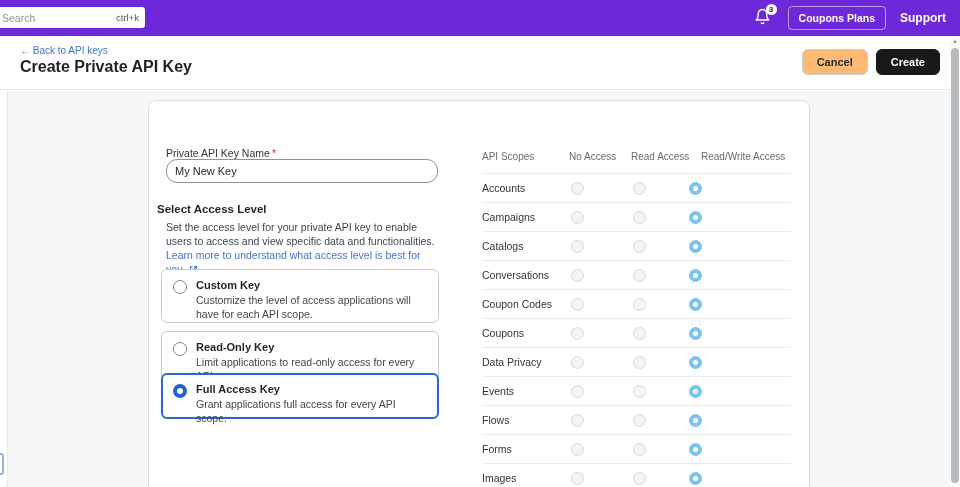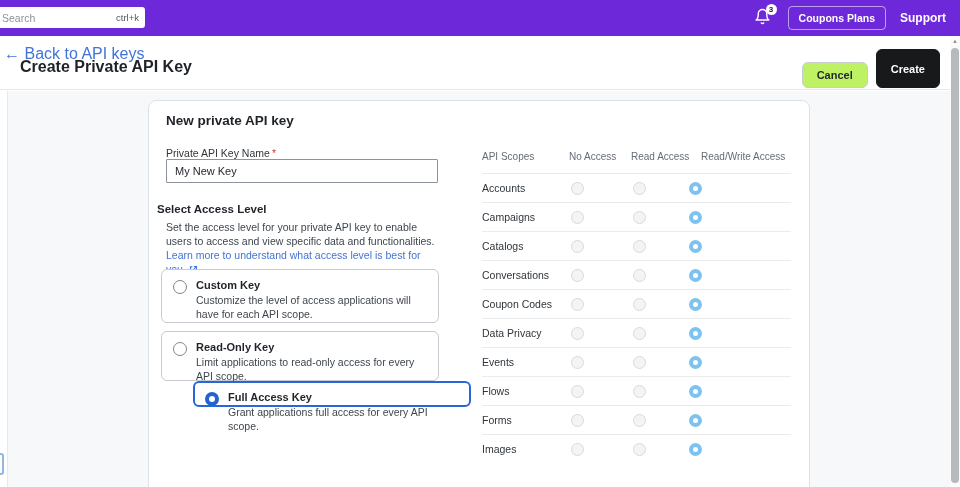--- a/index.html
+++ b/index.html
@@ -16,43 +16,43 @@
   .bell-wrap { position:relative; width:20px; height:20px; }
   .badge { position:absolute; top:-4px; right:-3px; width:11px; height:11px; background:#ffffff; color:#17191b;
     border-radius:50%; font-size:8px; font-weight:bold; display:flex; align-items:center; justify-content:center; }
   .account-plans-btn { border:1px solid rgba(255,255,255,0.55); border-radius:4px; color:#ffffff;
     font-size:10.5px; font-weight:bold; padding:5px 10px; background:transparent; cursor:pointer; }
   .support-link { color:#ffffff; font-size:12px; font-weight:bold; cursor:pointer; }
 
   
   .page-header { position:absolute; left:0; top:36px; width:960px; height:54px; background:#ffffff;
     border-bottom:1px solid #e6e8ea; z-index:4; }
-  .back-link { position:absolute; left:4px; top:9px; color:#4273d6; font-size:16px; cursor:pointer; }
+  .back-link { position:absolute; left:20px; top:9px; color:#4273d6; font-size:10px; cursor:pointer; }
   .page-title { position:absolute; left:20px; top:22px; color:#1f2328; font-size:16px; font-weight:bold; }
   .header-actions { position:absolute; right:20px; top:13px; display:flex; gap:8px; }
   .btn { border-radius:6px; font-size:11px; font-weight:bold; padding:6px 14px; cursor:pointer; }
-  .btn-cancel { background:#bef264; border:1px solid #c8cdd3; color:#24292f;margin-top:13px; }
+  .btn-cancel { background:#fdba74; border:1px solid #c8cdd3; color:#24292f; }
   .btn-create { background:#17191b; border:1px solid #17191b; color:#ffffff; }
 
   
   .content { position:absolute; left:0; top:91px; width:960px; height:396px; background:#f7f8f9; }
   .left-strip { position:absolute; left:0; top:91px; width:8px; height:396px; background:#ffffff;
     border-right:1px solid #e6e8ea; z-index:2; }
   .left-sliver { position:absolute; left:-4px; bottom:12px; width:8px; height:22px; background:#ffffff;
     border:2px solid #91b6e0; border-radius:3px; z-index:3; }
 
   
   .card { position:absolute; left:148px; top:100px; width:662px; height:400px; background:#ffffff;
     border:1px solid #dde1e6; border-radius:8px; }
   .card-title { position:absolute; left:17px; top:12px; font-size:13.5px; font-weight:bold; color:#1f2328; }
 
   .field-label { position:absolute; left:17px; top:46px; font-size:10.5px; color:#2f353b; }
   .required { color:#cf3a30; margin-left:2px; }
   .name-input { position:absolute; left:17px; top:58px; width:272px; height:24px; border:1px solid #8d939a;
-    border-radius:1px; font-size:11px; color:#24292f; padding:0 8px; font-family:"Liberation Sans", sans-serif; }
+    border-radius:11px; font-size:11px; color:#24292f; padding:0 8px; font-family:"Liberation Sans", sans-serif; }
 
   .section-title { position:absolute; left:8px; top:102px; font-size:11.5px; font-weight:bold; color:#1f2328; }
   .section-desc { position:absolute; left:17px; top:119px; width:277px; font-size:10.5px; line-height:14px; color:#3f464e; }
   .inline-link { color:#4273d6; cursor:pointer; }
   .ext-icon { display:inline-block; vertical-align:-1px; }
 
   .option-card { position:absolute; left:12px; width:278px; background:#ffffff; border:1px solid #c6cbd1;
     border-radius:6px; padding:8px 12px 8px 34px; cursor:pointer; }
   .option-card.selected { border:2px solid #2b66d9; padding:7px 11px 7px 33px; }
   .opt-radio { position:absolute; left:11px; top:10px; width:14px; height:14px; border-radius:50%;
@@ -113,21 +113,20 @@
       <button class="btn btn-create">Create</button>
     </div>
   </div>
 
   <div class="content"></div>
   <div class="left-strip">
     <div class="left-sliver"></div>
   </div>
 
   <div class="card">
-    <div class="card-title">New private API key</div>
 
     <div class="field-label">
       <span>Private API Key Name</span><span class="required">*</span>
     </div>
     <input class="name-input" type="text" value="My New Key" style="">
 
     <div class="section-title">Select Access Level</div>
     <div class="section-desc">
       <span>Set the access level for your private API key to enable users to access and view specific data and functionalities.</span>
       <span class="inline-link"><span>Learn more to understand what access level is best for you.</span>
@@ -143,21 +142,21 @@
     <div class="option-card" style="top:168px; height:54px;">
       <span class="opt-radio"></span>
       <div class="opt-title">Custom Key</div>
       <div class="opt-desc">Customize the level of access applications will have for each API scope.</div>
     </div>
     <div class="option-card" style="top:230px; height:50px;">
       <span class="opt-radio"></span>
       <div class="opt-title">Read-Only Key</div>
       <div class="opt-desc">Limit applications to read-only access for every API scope.</div>
     </div>
-    <div class="option-card selected" style="top:280px; height:26px;margin-left:32px;">
+    <div class="option-card selected" style="top:272px; height:46px;">
       <span class="opt-radio"></span>
       <div class="opt-title">Full Access Key</div>
       <div class="opt-desc">Grant applications full access for every API scope.</div>
     </div>
 
     <div class="scopes">
       <div class="scope-head">
         <span>API Scopes</span>
         <span>No Access</span>
         <span>Read Access</span>
@@ -192,20 +191,26 @@
           <span class="t-radio checked"></span>
         </div>
 
         <div class="scope-row">
           <span class="scope-label">Coupon Codes</span>
           <span class="t-radio"></span>
           <span class="t-radio"></span>
           <span class="t-radio checked"></span>
         </div>
 
+        <div class="scope-row">
+          <span class="scope-label">Coupons</span>
+          <span class="t-radio"></span>
+          <span class="t-radio"></span>
+          <span class="t-radio checked"></span>
+        </div>
 
         <div class="scope-row">
           <span class="scope-label">Data Privacy</span>
           <span class="t-radio"></span>
           <span class="t-radio"></span>
           <span class="t-radio checked"></span>
         </div>
 
         <div class="scope-row">
           <span class="scope-label">Events</span>

